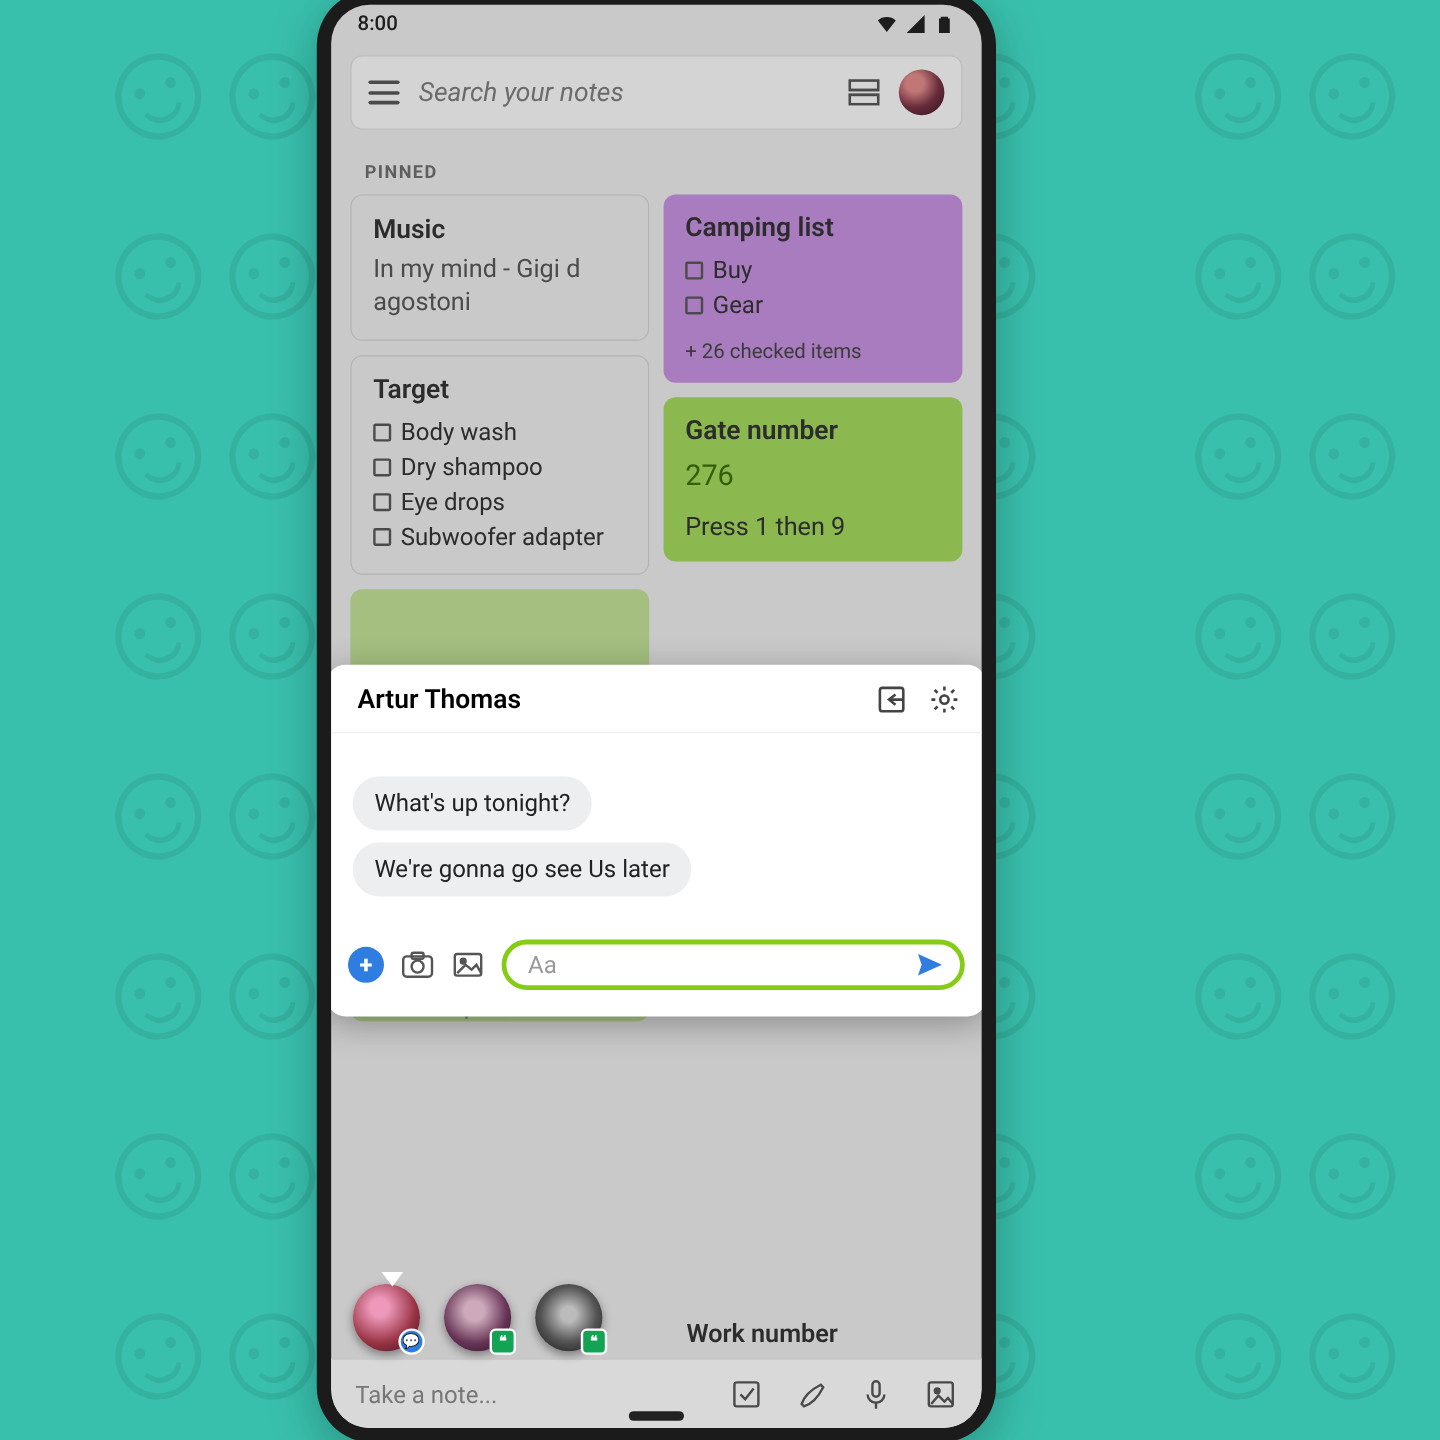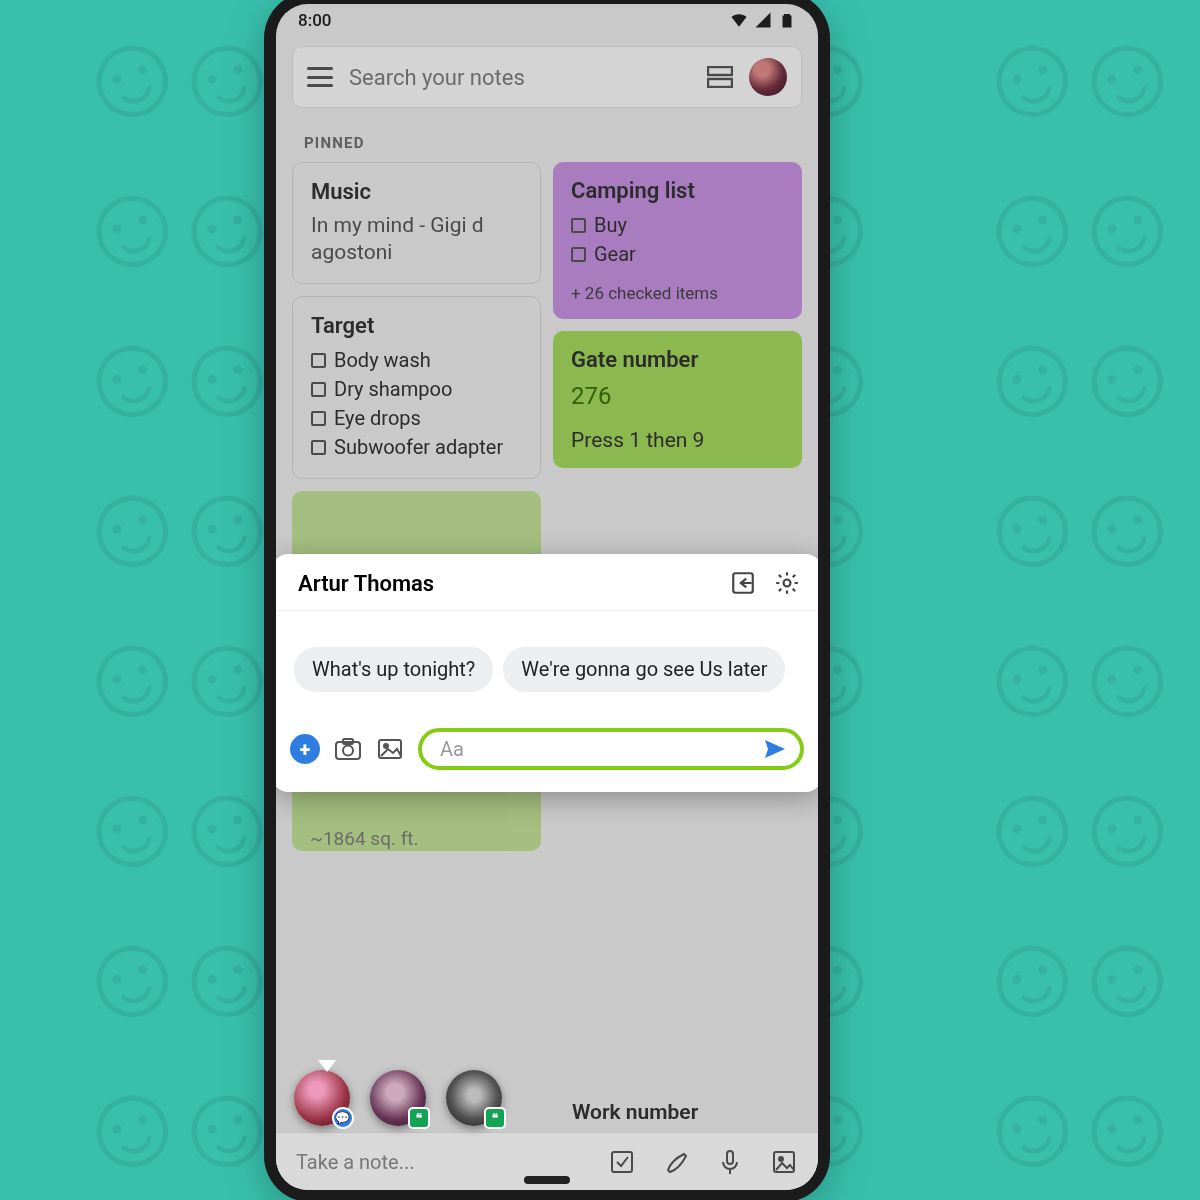--- a/index.html
+++ b/index.html
@@ -72,20 +72,21 @@
   
   .searchbar {
     margin: 10px 16px 0 16px;
     height: 62px;
     border: 1px solid #d6d6d6;
     border-radius: 10px;
     background: #f2f2f2;
     display: flex; align-items: center;
     padding: 0 14px;
     gap: 16px;
+    font-style: italic;
   }
   .hamburger { width: 26px; height: 20px; display: flex; flex-direction: column; justify-content: space-between; }
   .hamburger div { height: 3px; background: #555; border-radius: 2px; }
   .search-text { flex: 1; font-size: 22px; color: #7a7a7a; }
   .view-icon { width: 26px; height: 22px; }
   .view-icon rect { stroke:#555; stroke-width: 2.4; fill: none; }
   .avatar-sm {
     width: 38px; height: 38px; border-radius: 50%;
     background: radial-gradient(circle at 35% 30%, #d88 20%, #734 55%, #312 100%);
   }
@@ -148,21 +149,21 @@
   }
   .chat-header {
     display: flex; align-items: center;
     padding: 16px 22px 14px 26px;
     gap: 18px;
     border-bottom: 1px solid #eee;
   }
   .chat-name { font-size: 22px; font-weight: 600; flex: 1; }
   .header-icon { width: 26px; height: 26px; stroke: #444; stroke-width: 2; fill: none; }
 
-  .chat-body { padding: 36px 22px 30px 22px; display: flex; gap: 10px; }
+  .chat-body { padding: 36px 22px 30px 22px; display: flex; flex-direction: column; gap: 10px; }
   .msg { max-width: 78%; padding: 10px 18px; border-radius: 22px; font-size: 20px; line-height: 1.25; }
   .msg-in { background: #eceef0; color: #222; align-self: flex-start; }
   .msg-out { background: #2f7de1; color: #fff; align-self: flex-end; margin-top: 30px; }
 
   .chat-input-row {
     display: flex; align-items: center;
     padding: 6px 18px 22px 18px;
     gap: 14px;
   }
   .plus-circle {

